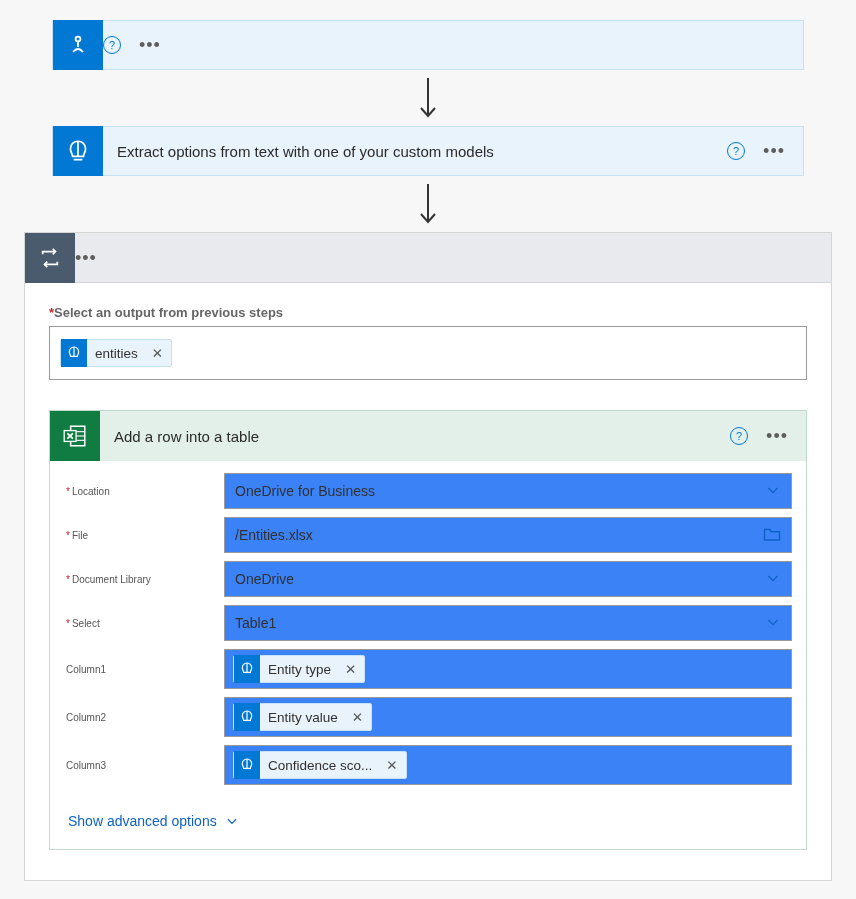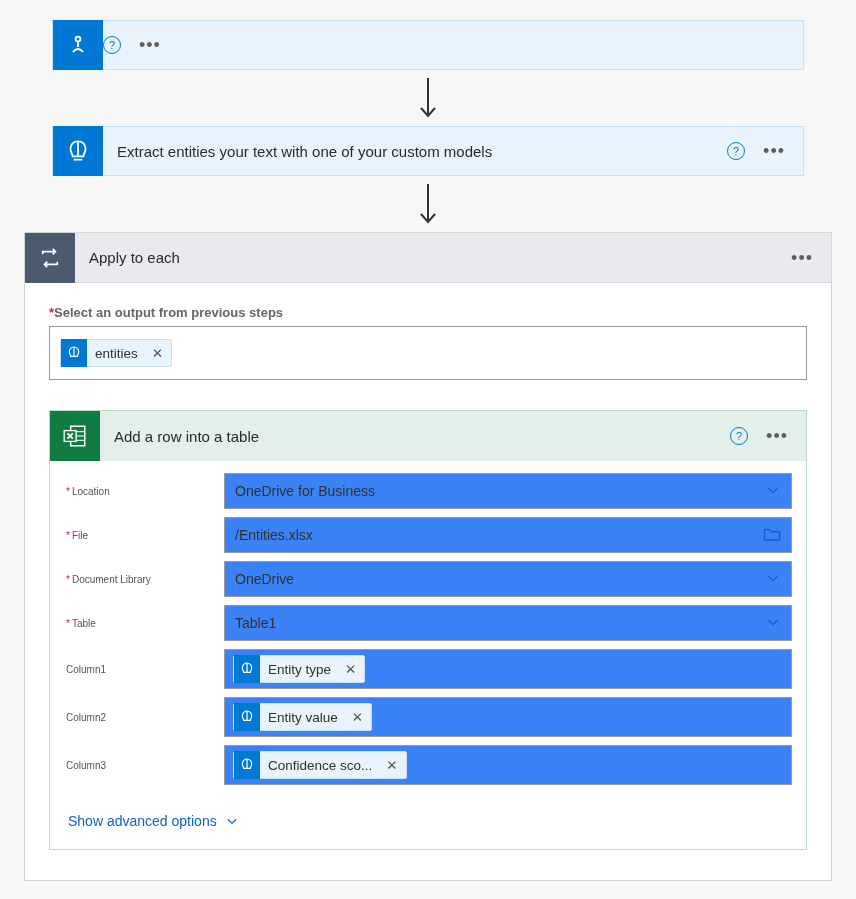--- a/index.html
+++ b/index.html
@@ -210,21 +210,21 @@
   </div>
 
   <div class="step-card">
     <div class="step-icon blue">
       <svg width="26" height="26" viewBox="0 0 24 24" class="icon-white" stroke-width="1.6">
         <path d="M12 3 C8 3 5 6 5 10 C5 13 7 15 7 17 L17 17 C17 15 19 13 19 10 C19 6 16 3 12 3 Z"></path>
         <path d="M12 3 L12 17"></path>
         <path d="M8 20 L16 20"></path>
       </svg>
     </div>
-    <div class="step-title">Extract entities your text with one of your custom models</div>
+    <div class="step-title">Extract options from text with one of your custom models</div>
     <div class="step-actions">
       <div class="help-icon">?</div>
       <div class="more-icon">•••</div>
     </div>
   </div>
 
   <div class="connector">
     <svg width="24" height="44" viewBox="0 0 24 44">
       <path d="M12 2 L12 38" stroke="#333" stroke-width="2" fill="none"></path>
       <path d="M5 32 L12 40 L19 32" stroke="#333" stroke-width="2" fill="none"></path>
@@ -234,21 +234,20 @@
   <div class="apply-container">
     <div class="apply-header">
       <div class="step-icon slate">
         <svg width="22" height="22" viewBox="0 0 24 24" class="icon-white" stroke-width="1.8">
           <path d="M4 8 L4 5 L18 5"></path>
           <path d="M15 2 L18 5 L15 8"></path>
           <path d="M20 16 L20 19 L6 19"></path>
           <path d="M9 22 L6 19 L9 16"></path>
         </svg>
       </div>
-      <div class="step-title">Apply to each</div>
       <div class="step-actions">
         <div class="more-icon">•••</div>
       </div>
     </div>
 
     <div class="apply-body">
       <div class="output-label">
         <span class="req">*</span><span>Select an output from previous steps</span>
       </div>
       <div class="output-box">
@@ -315,21 +314,21 @@
               <span class="field-value">OneDrive</span>
               <span class="chevron">
                 <svg width="16" height="16" viewBox="0 0 24 24">
                     <path d="M5 9 L12 16 L19 9" stroke="#0e62c7" stroke-width="2" fill="none"></path>
                   </svg>
               </span>
             </div>
           </div>
 
           <div class="field-row">
-            <div class="field-label"><span class="req">*</span><span>Table</span></div>
+            <div class="field-label"><span class="req">*</span><span>Select</span></div>
             <div class="field-input">
               <span class="field-value">Table1</span>
               <span class="chevron">
                 <svg width="16" height="16" viewBox="0 0 24 24">
                     <path d="M5 9 L12 16 L19 9" stroke="#0e62c7" stroke-width="2" fill="none"></path>
                   </svg>
               </span>
             </div>
           </div>
 

